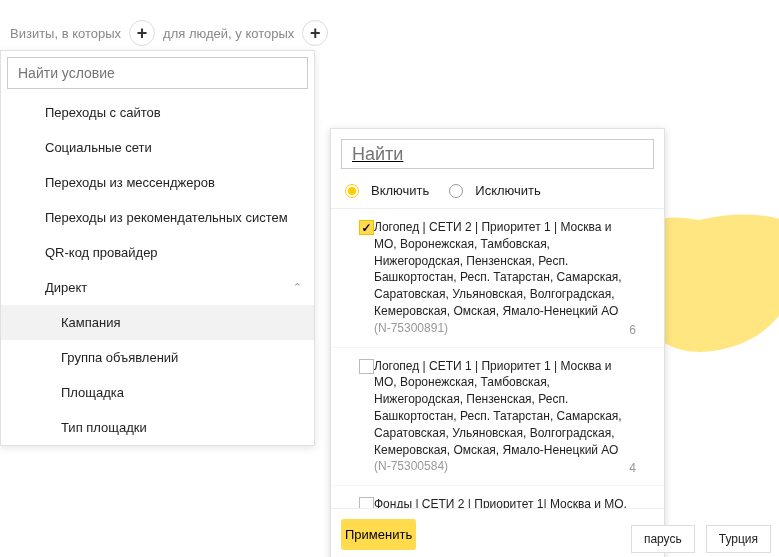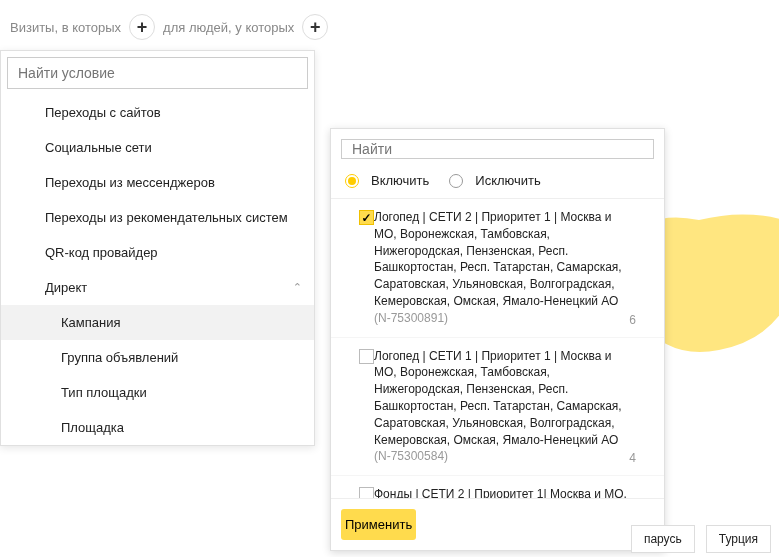--- a/index.html
+++ b/index.html
@@ -1,36 +1,36 @@
 <!DOCTYPE html>
 <html><head>
 <meta charset="utf-8">
 <style>
 * { box-sizing: border-box; margin: 0; padding: 0; }
 body { font-family: Arial, sans-serif; font-size: 13px; color: #222; background: #fff; width: 779px; height: 557px; position: relative; overflow: hidden; }
 
-.header { display: flex; align-items: center; padding: 14px 10px 8px; gap: 8px; }
+.header { display: flex; align-items: center; padding: 20px 10px 8px; gap: 8px; }
 .header-label { color: #888; font-size: 13px; }
 .plus-btn { width: 26px; height: 26px; border-radius: 50%; border: 1px solid #ddd; background: #fff; display: flex; align-items: center; justify-content: center; cursor: pointer; font-size: 18px; color: #333; font-weight: bold; }
 
 .left-panel { position: absolute; left: 0; top: 50px; width: 315px; background: #fff; border: 1px solid #e0e0e0; box-shadow: 0 2px 8px rgba(0,0,0,0.1); }
 .search-box { padding: 6px; }
 .search-input { width: 100%; height: 32px; border: 1px solid #ccc; padding: 0 10px; font-size: 14px; outline: none; }
 .tree { max-height: 380px; overflow-y: auto; position: relative; }
 .tree::-webkit-scrollbar { width: 10px; }
 .tree::-webkit-scrollbar-track { background: #f0f0f0; }
 .tree::-webkit-scrollbar-thumb { background: #c0c0c0; }
 .tree-item { padding: 10px 12px 10px 44px; cursor: pointer; font-size: 13px; display: flex; justify-content: space-between; align-items: center; }
 .tree-item.level2 { padding-left: 60px; }
 .tree-item.selected { background: #f2f2f2; }
 .chevron { color: #999; font-size: 11px; }
 
 .right-panel { position: absolute; left: 330px; top: 128px; width: 335px; background: #fff; border: 1px solid #e0e0e0; box-shadow: 0 2px 8px rgba(0,0,0,0.15); }
 .right-search { padding: 10px; }
-.right-search input { width: 100%; height: 20px; border: 1px solid #ccc; padding: 0 10px; font-size: 14px; outline: none; }
+.right-search input { width: 100%; height: 30px; border: 1px solid #ccc; padding: 0 10px; font-size: 18px; outline: none; text-decoration: underline; }
 .radio-row { display: flex; gap: 20px; padding: 4px 14px 10px; align-items: center; }
 .radio-opt { display: flex; align-items: center; gap: 12px; cursor: pointer; }
 .radio-circle { width: 14px; height: 14px; border: 1px solid #999; border-radius: 50%; display: flex; align-items: center; justify-content: center; }
 .radio-circle.checked { border-color: #fc0; }
 .radio-circle.checked::after { content: ''; width: 8px; height: 8px; background: #fc0; border-radius: 50%; }
 .options { max-height: 300px; overflow-y: auto; border-top: 1px solid #eee; }
 .options::-webkit-scrollbar { width: 10px; }
 .options::-webkit-scrollbar-track { background: #f0f0f0; }
 .options::-webkit-scrollbar-thumb { background: #c0c0c0; }
 .option { display: flex; padding: 10px 28px; gap: 0; border-bottom: 1px solid #f5f5f5; }
@@ -83,24 +83,24 @@
         <span>Директ</span>
         <span class="chevron">⌃</span>
       </div>
     <div class="tree-item level2 selected">
         <span>Кампания</span>
       </div>
     <div class="tree-item level2">
         <span>Группа объявлений</span>
       </div>
     <div class="tree-item level2">
-        <span>Тип площадки</span>
+        <span>Площадка</span>
       </div>
     <div class="tree-item level2">
-        <span>Площадка</span>
+        <span>Тип площадки</span>
       </div>
   </div>
 </div>
 
 <div class="right-panel">
   <div class="right-search">
     <input placeholder="Найти" style="">
   </div>
   <div class="radio-row">
     <div class="radio-opt">

